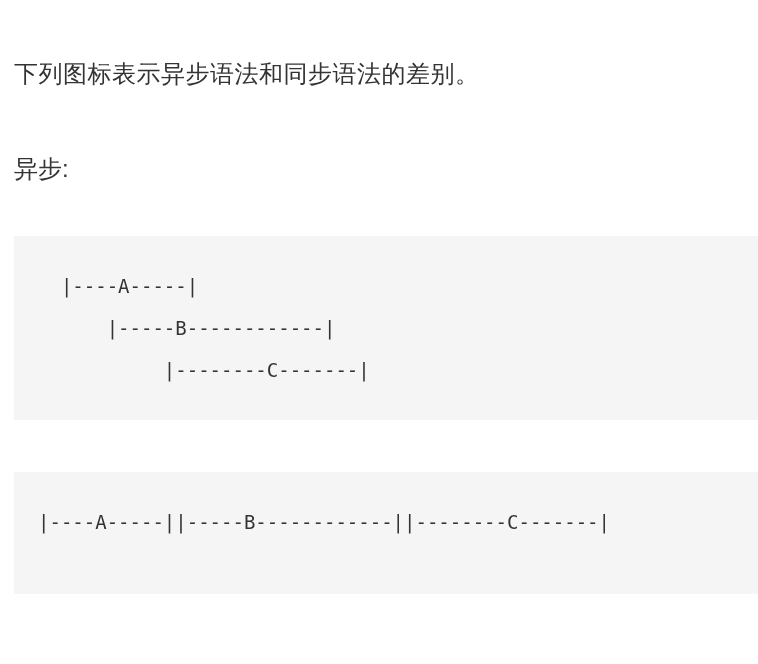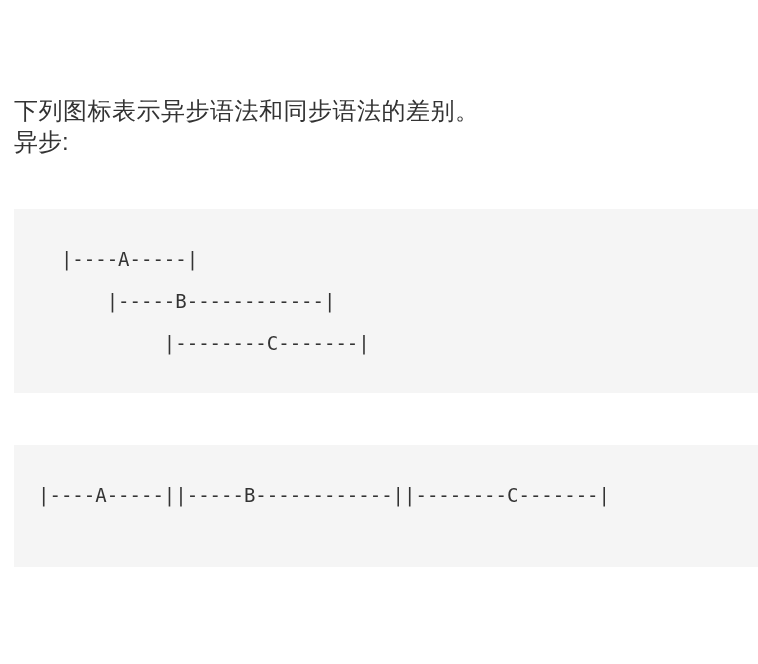--- a/index.html
+++ b/index.html
@@ -12,23 +12,23 @@
     color: #333333;
   }
   .doc {
     padding-left: 14px;
   }
   .intro {
     padding-top: 58px;
     font-size: 24px;
     line-height: 1.3;
     letter-spacing: 0.5px;
-    margin-top: 37px;
   }
   .section-label {
+    margin-top: 64px;
     font-size: 24px;
     line-height: 1.3;
   }
   .code {
     margin-top: 52px;
     background: #f5f5f5;
     padding: 30px 24px 28px 24px;
     font-family: "DejaVu Sans Mono", "Liberation Mono", monospace;
     font-size: 19px;
     line-height: 2.2;

